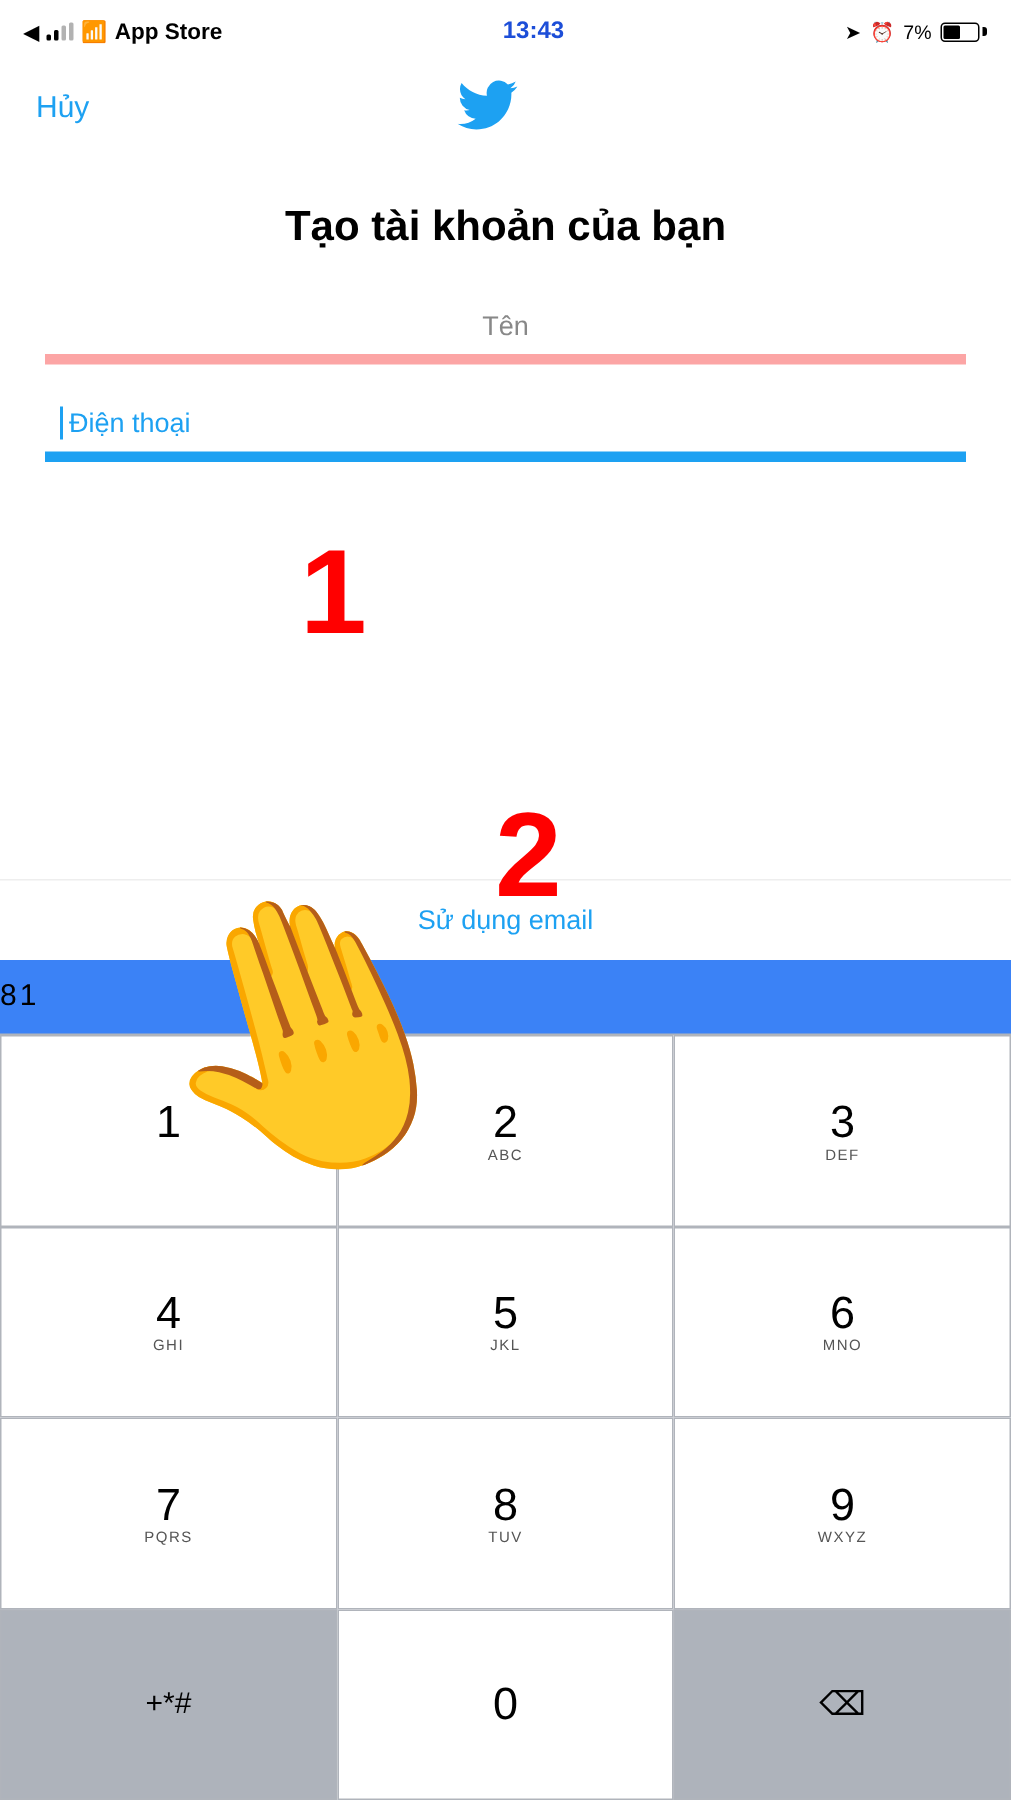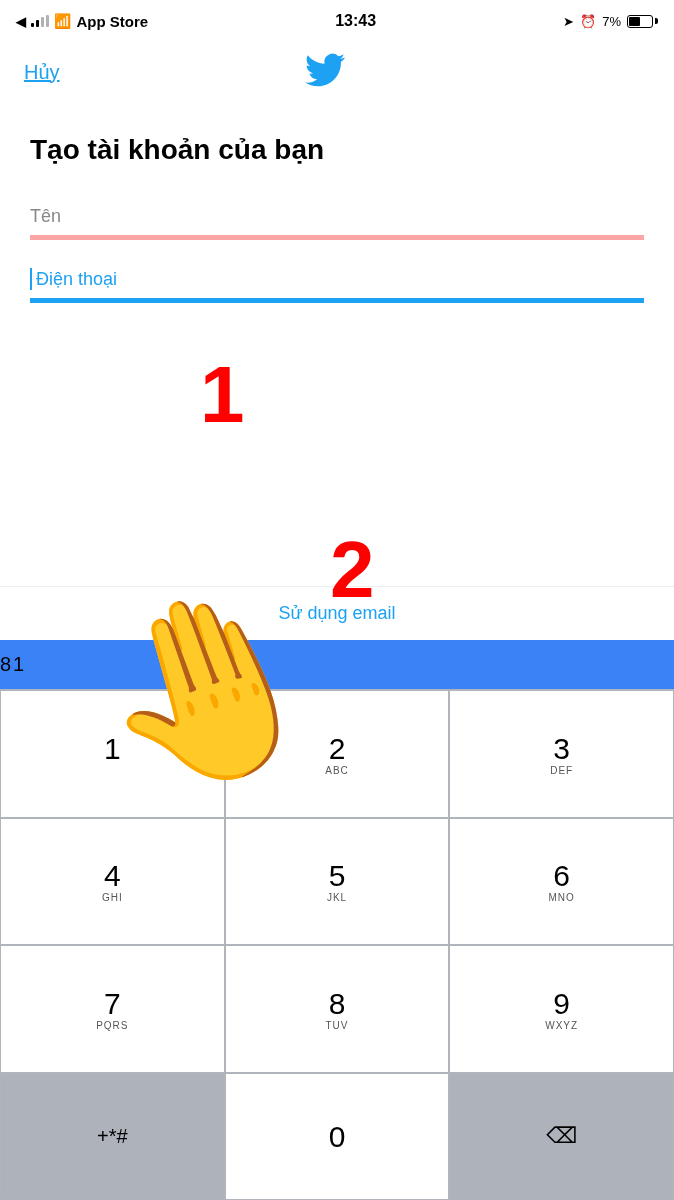--- a/index.html
+++ b/index.html
@@ -47,21 +47,21 @@
     .signal-bars span:nth-child(1) { height: 4px; }
     .signal-bars span:nth-child(2) { height: 7px; }
     .signal-bars span:nth-child(3) { height: 10px; opacity: 0.3; }
     .signal-bars span:nth-child(4) { height: 12px; opacity: 0.3; }
     .wifi-icon {
       font-size: 14px;
     }
     .status-center {
       font-size: 16px;
       font-weight: 600;
-      color: #000000;
+      color: #1d4ed8;
     }
     .status-right {
       display: flex;
       align-items: center;
       gap: 6px;
       font-size: 13px;
       color: #000;
     }
     .battery-icon {
       display: inline-flex;
@@ -97,54 +97,56 @@
       justify-content: space-between;
       align-items: center;
       padding: 10px 24px 10px 24px;
       background: #fff;
     }
     .cancel-btn {
       font-size: 20px;
       color: #1DA1F2;
       font-weight: 400;
       cursor: pointer;
-      text-decoration: underline;
     }
     .header-spacer {
       width: 60px;
     }
 
     
     .form-area {
       padding: 30px 30px 20px 30px;
       background: #fff;
     }
     .form-title {
       font-size: 28px;
       font-weight: 800;
       color: #000;
+      text-align: center;
       margin-bottom: 40px;
     }
 
     .input-group {
       margin-bottom: 28px;
-      border-bottom: 5px solid #fca5a5;
+      border-bottom: 7px solid #fca5a5;
       padding-bottom: 8px;
+      text-align: center;
     }
     .input-label {
       font-size: 18px;
       color: #888;
       display: block;
     }
     .input-label.active {
       color: #1DA1F2;
     }
     .phone-row {
       display: flex;
       align-items: center;
+      margin-left: 10px;
     }
     .phone-cursor {
       width: 2px;
       height: 22px;
       background: #1DA1F2;
       display: inline-block;
       margin-right: 4px;
       animation: blink 1s infinite;
     }
     @keyframes blink {

